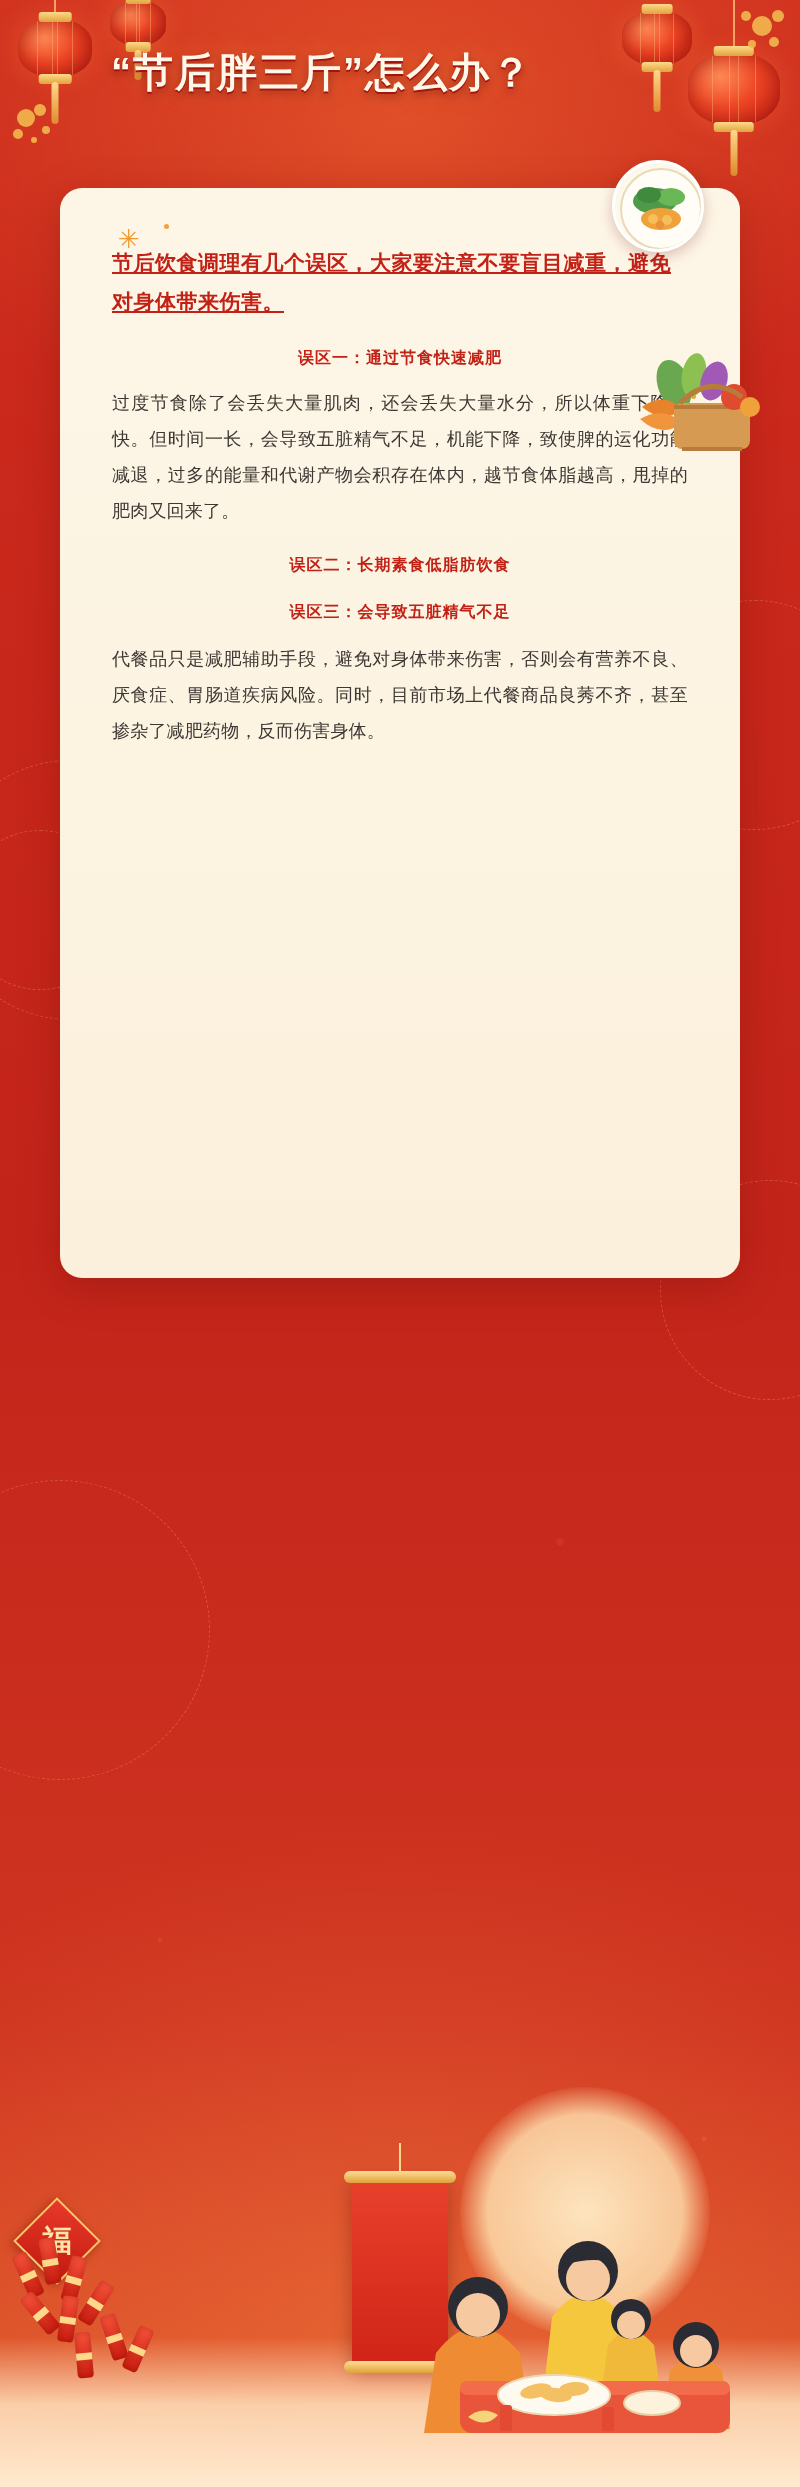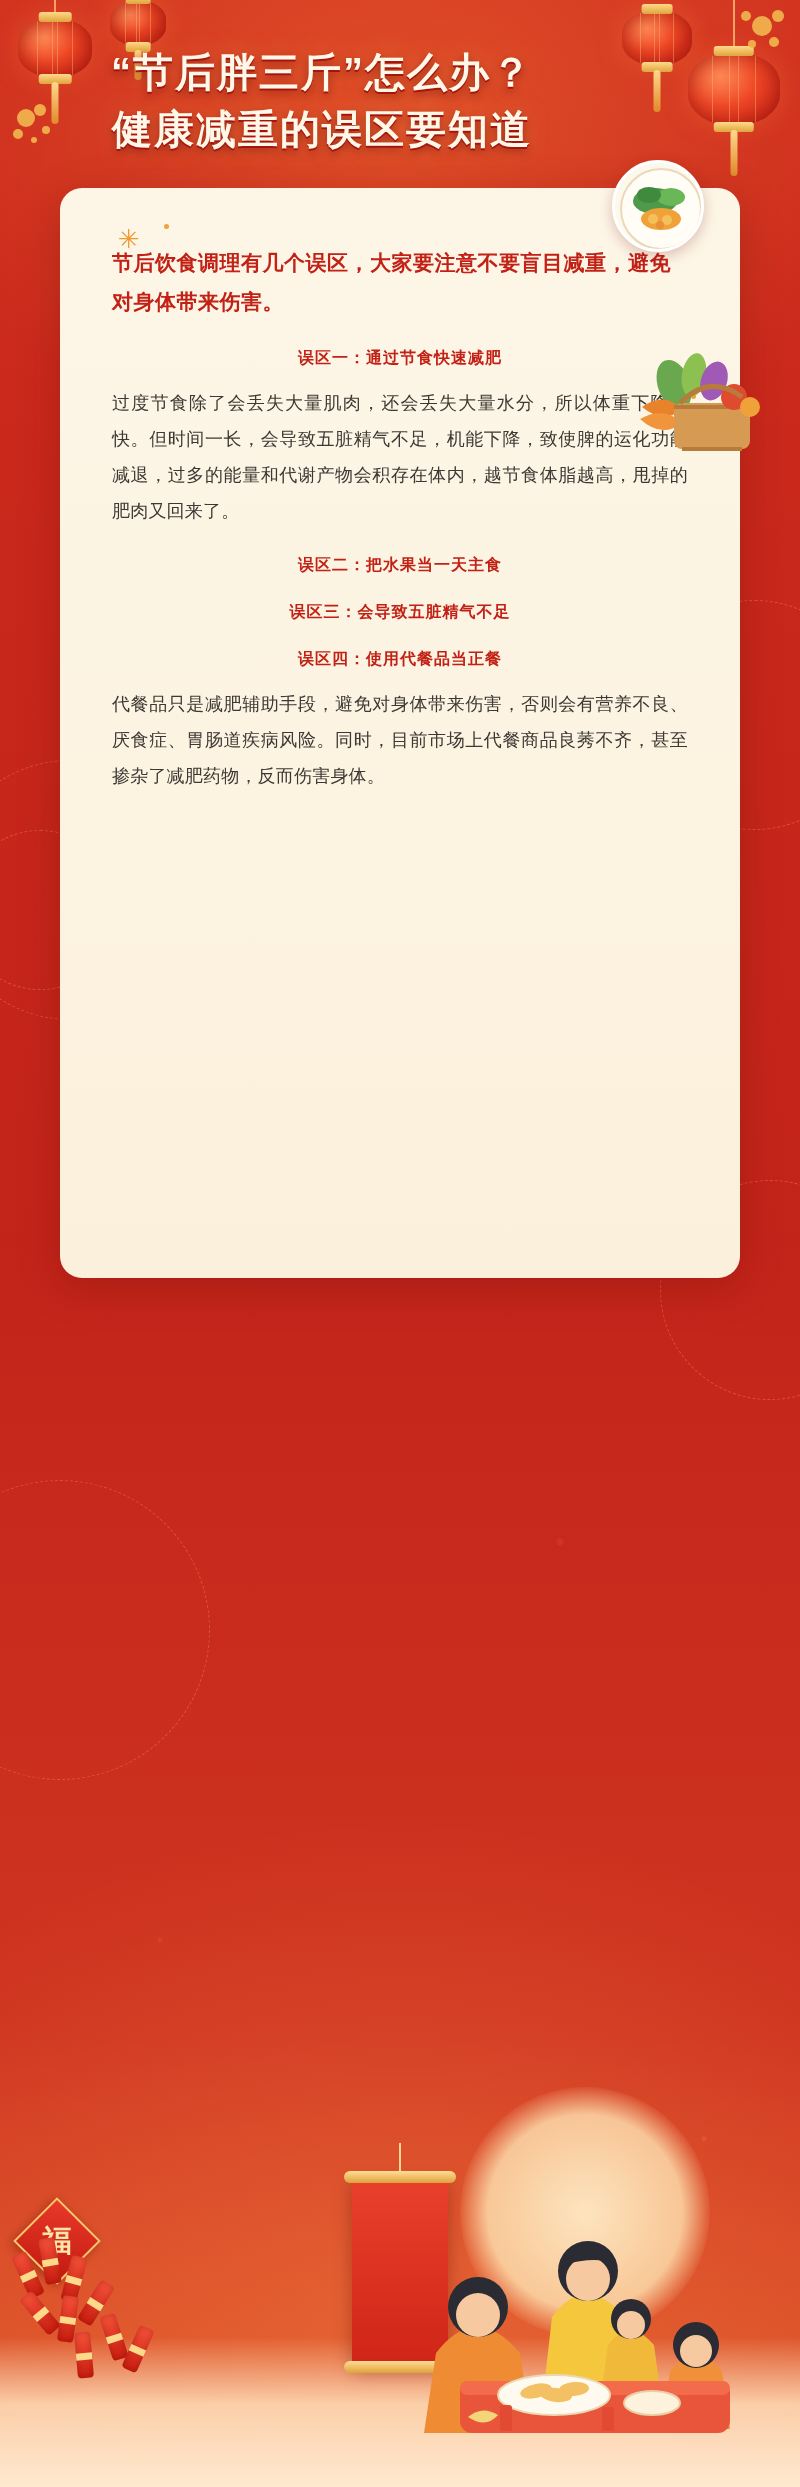--- a/index.html
+++ b/index.html
@@ -108,20 +108,21 @@
   .card-inner { padding: 56px 52px 40px 52px; position: relative; z-index: 2; }
 
   .lead {
     color: #c22116;
     font-size: 21px;
     font-weight: bold;
     line-height: 1.85;
     letter-spacing: 0.5px;
     text-align: left;
     margin: 0 0 26px 0;
+    text-decoration: underline;
   }
 
   .section { margin-bottom: 18px; }
   .section h2 {
     margin: 26px 0 16px 0;
     text-align: center;
     color: #c22116;
     font-size: 16px;
     font-weight: bold;
     letter-spacing: 1px;
@@ -285,21 +286,20 @@
         <circle cx="94" cy="16" r="6"></circle>
         <circle cx="62" cy="16" r="5"></circle>
       <circle cx="90" cy="42" r="5"></circle>
         <circle cx="68" cy="44" r="4"></circle>
     </g>
   </svg>
 
   <div class="header">
     <h1>
       <span>“节后胖三斤”怎么办？</span><br>
-      <span>健康减重的误区要知道</span>
     </h1>
   </div>
 
   <div class="card">
 
     <div class="plate">
       <svg width="92" height="92" viewBox="0 0 92 92">
         <circle cx="46" cy="46" r="40" fill="#fffdf6" stroke="#ead9b8" stroke-width="2"></circle>
         <ellipse cx="40" cy="38" rx="22" ry="13" fill="#4e9a4a"></ellipse>
         <ellipse cx="56" cy="34" rx="14" ry="9" fill="#6ab757"></ellipse>
@@ -319,29 +319,28 @@
     <div class="card-inner">
 
       <p class="lead">节后饮食调理有几个误区，大家要注意不要盲目减重，避免对身体带来伤害。</p>
 
       <div class="section">
         <h2>误区一：通过节食快速减肥</h2>
         <p>过度节食除了会丢失大量肌肉，还会丢失大量水分，所以体重下降很快。但时间一长，会导致五脏精气不足，机能下降，致使脾的运化功能减退，过多的能量和代谢产物会积存在体内，越节食体脂越高，甩掉的肥肉又回来了。</p>
       </div>
 
       <div class="section">
-        <h2>误区二：把水果当一天主食</h2>
+        <h2>误区二：长期素食低脂肪饮食</h2>
       </div>
 
       <div class="section">
         <h2>误区三：会导致五脏精气不足</h2>
       </div>
 
       <div class="section">
-        <h2>误区四：使用代餐品当正餐</h2>
         <p>代餐品只是减肥辅助手段，避免对身体带来伤害，否则会有营养不良、厌食症、胃肠道疾病风险。同时，目前市场上代餐商品良莠不齐，甚至掺杂了减肥药物，反而伤害身体。</p>
       </div>
 
     </div>
   </div>
 
   <div class="basket">
     <svg width="160" height="120" viewBox="0 0 160 120">
       <ellipse cx="52" cy="40" rx="16" ry="26" fill="#6aa84f" transform="rotate(-20 52 40)"></ellipse>
       <ellipse cx="72" cy="30" rx="12" ry="22" fill="#8cc152" transform="rotate(10 72 30)"></ellipse>

